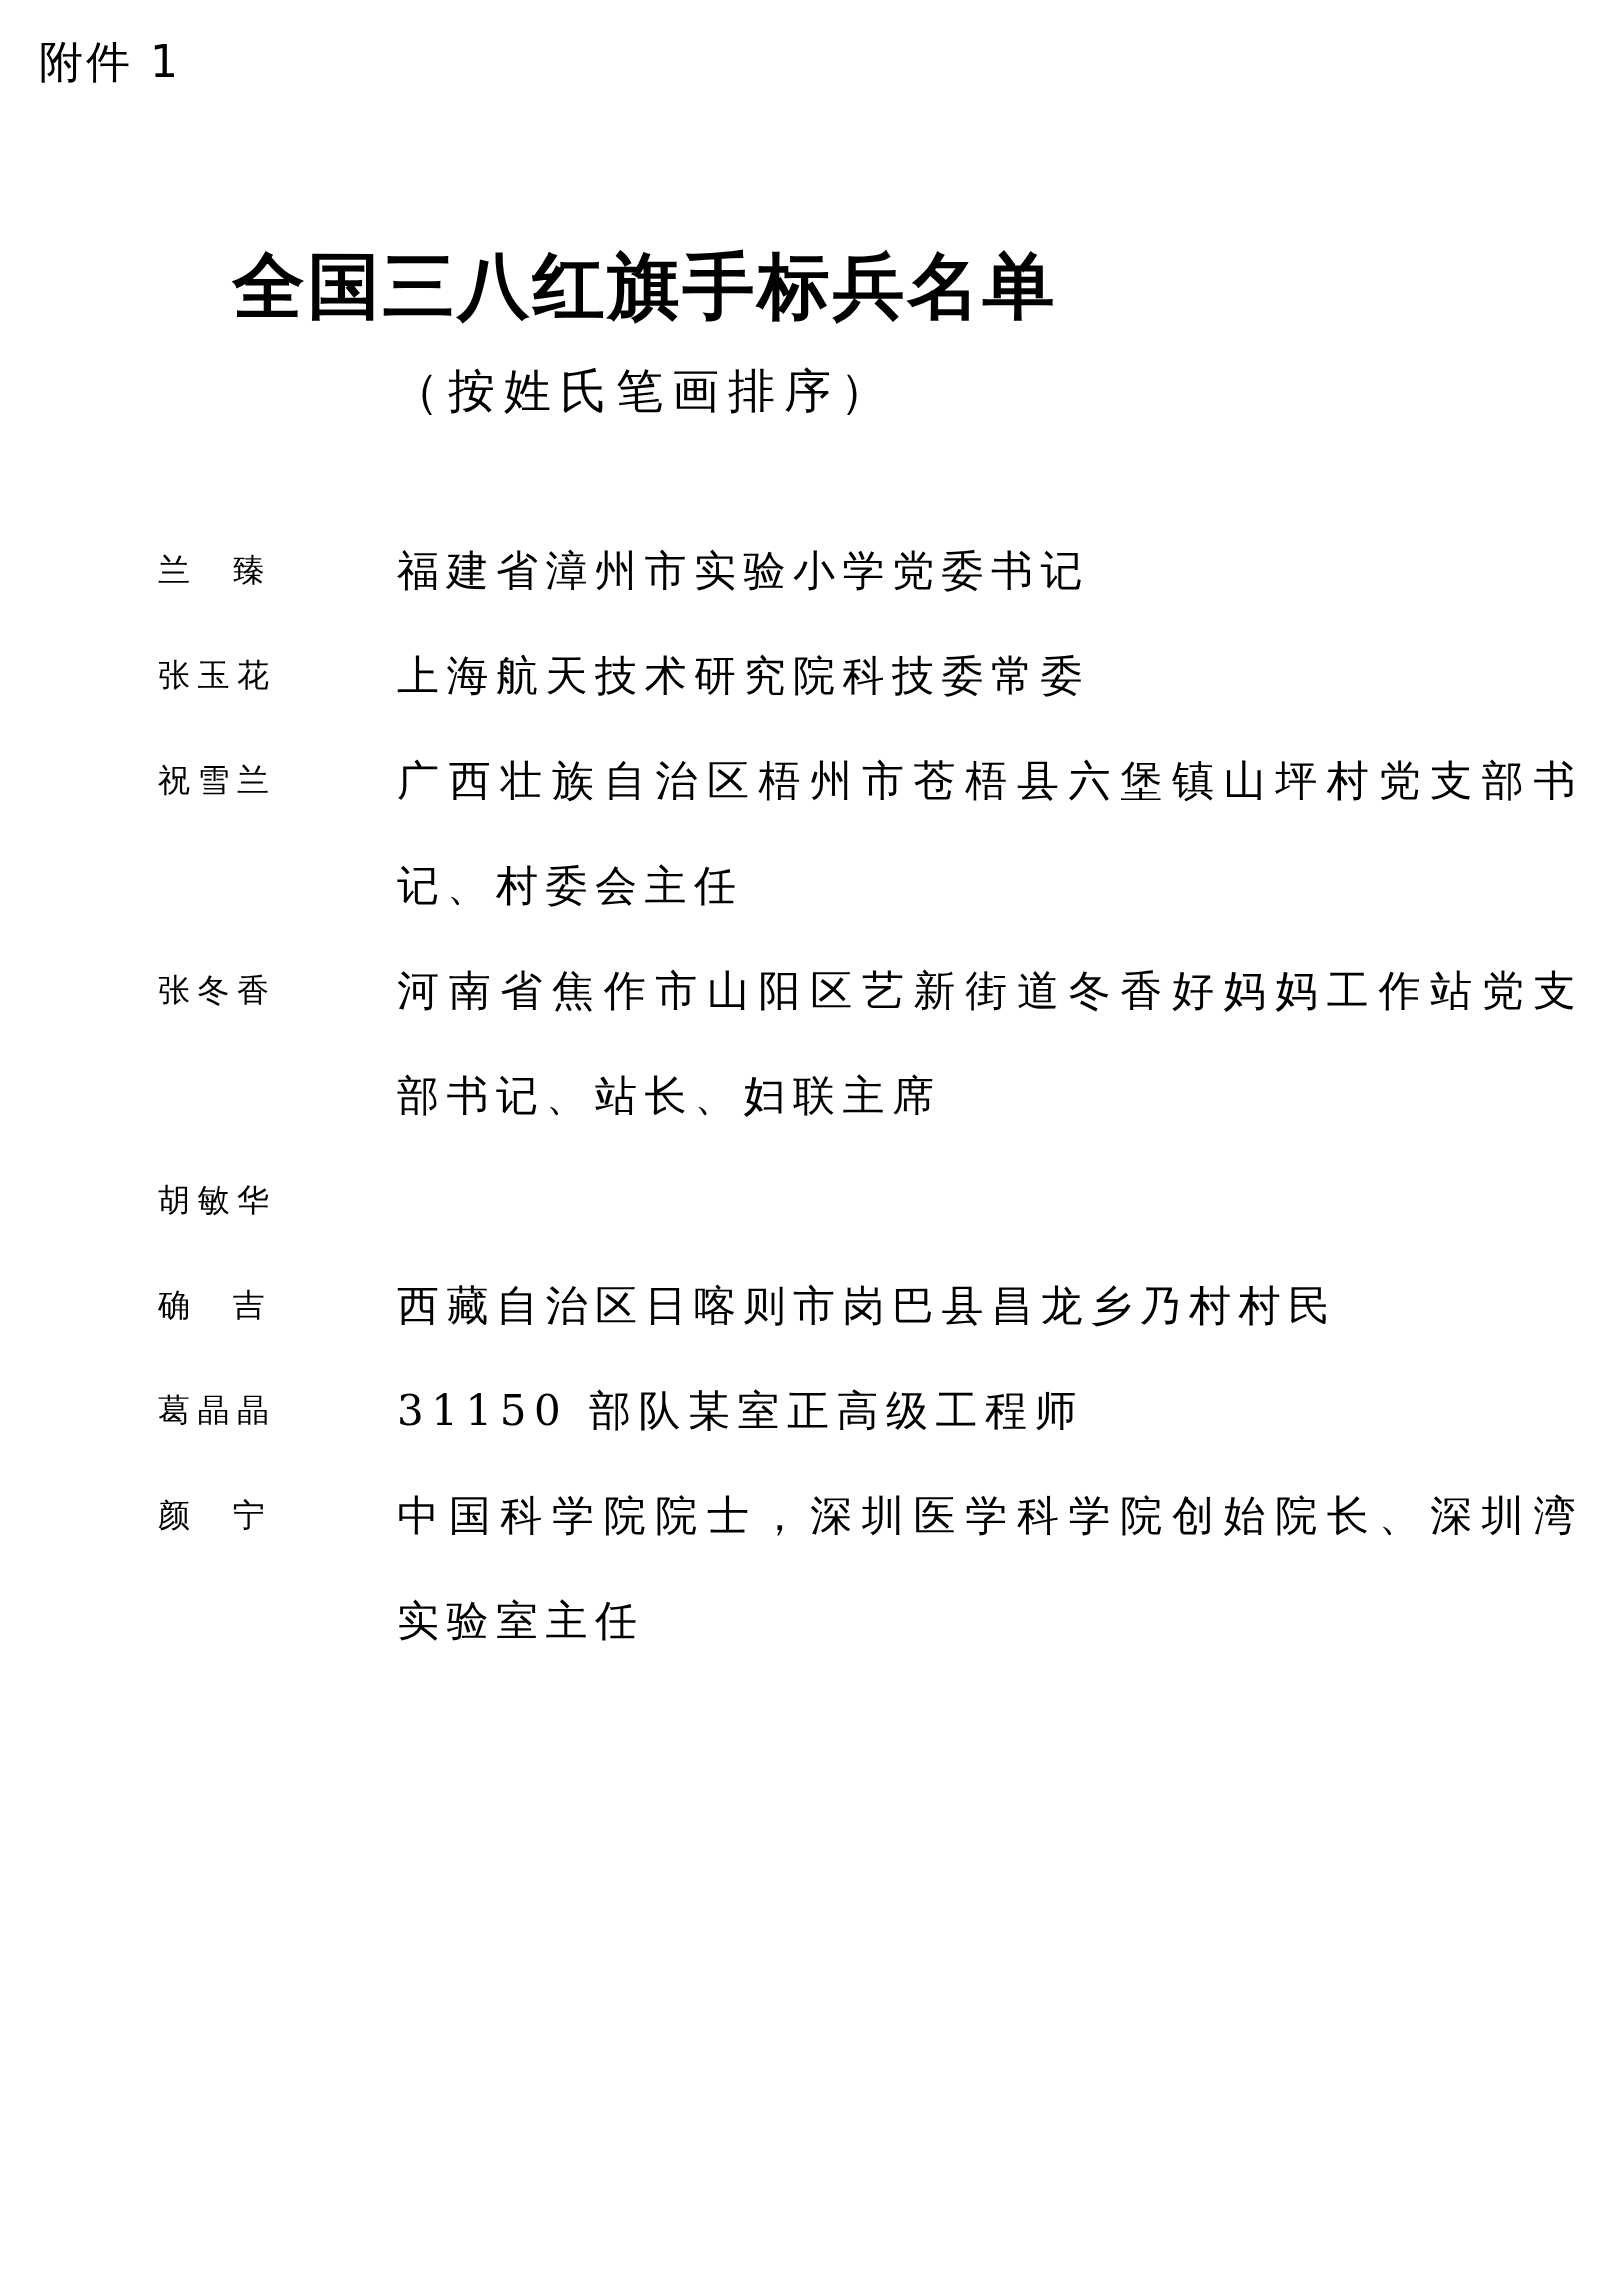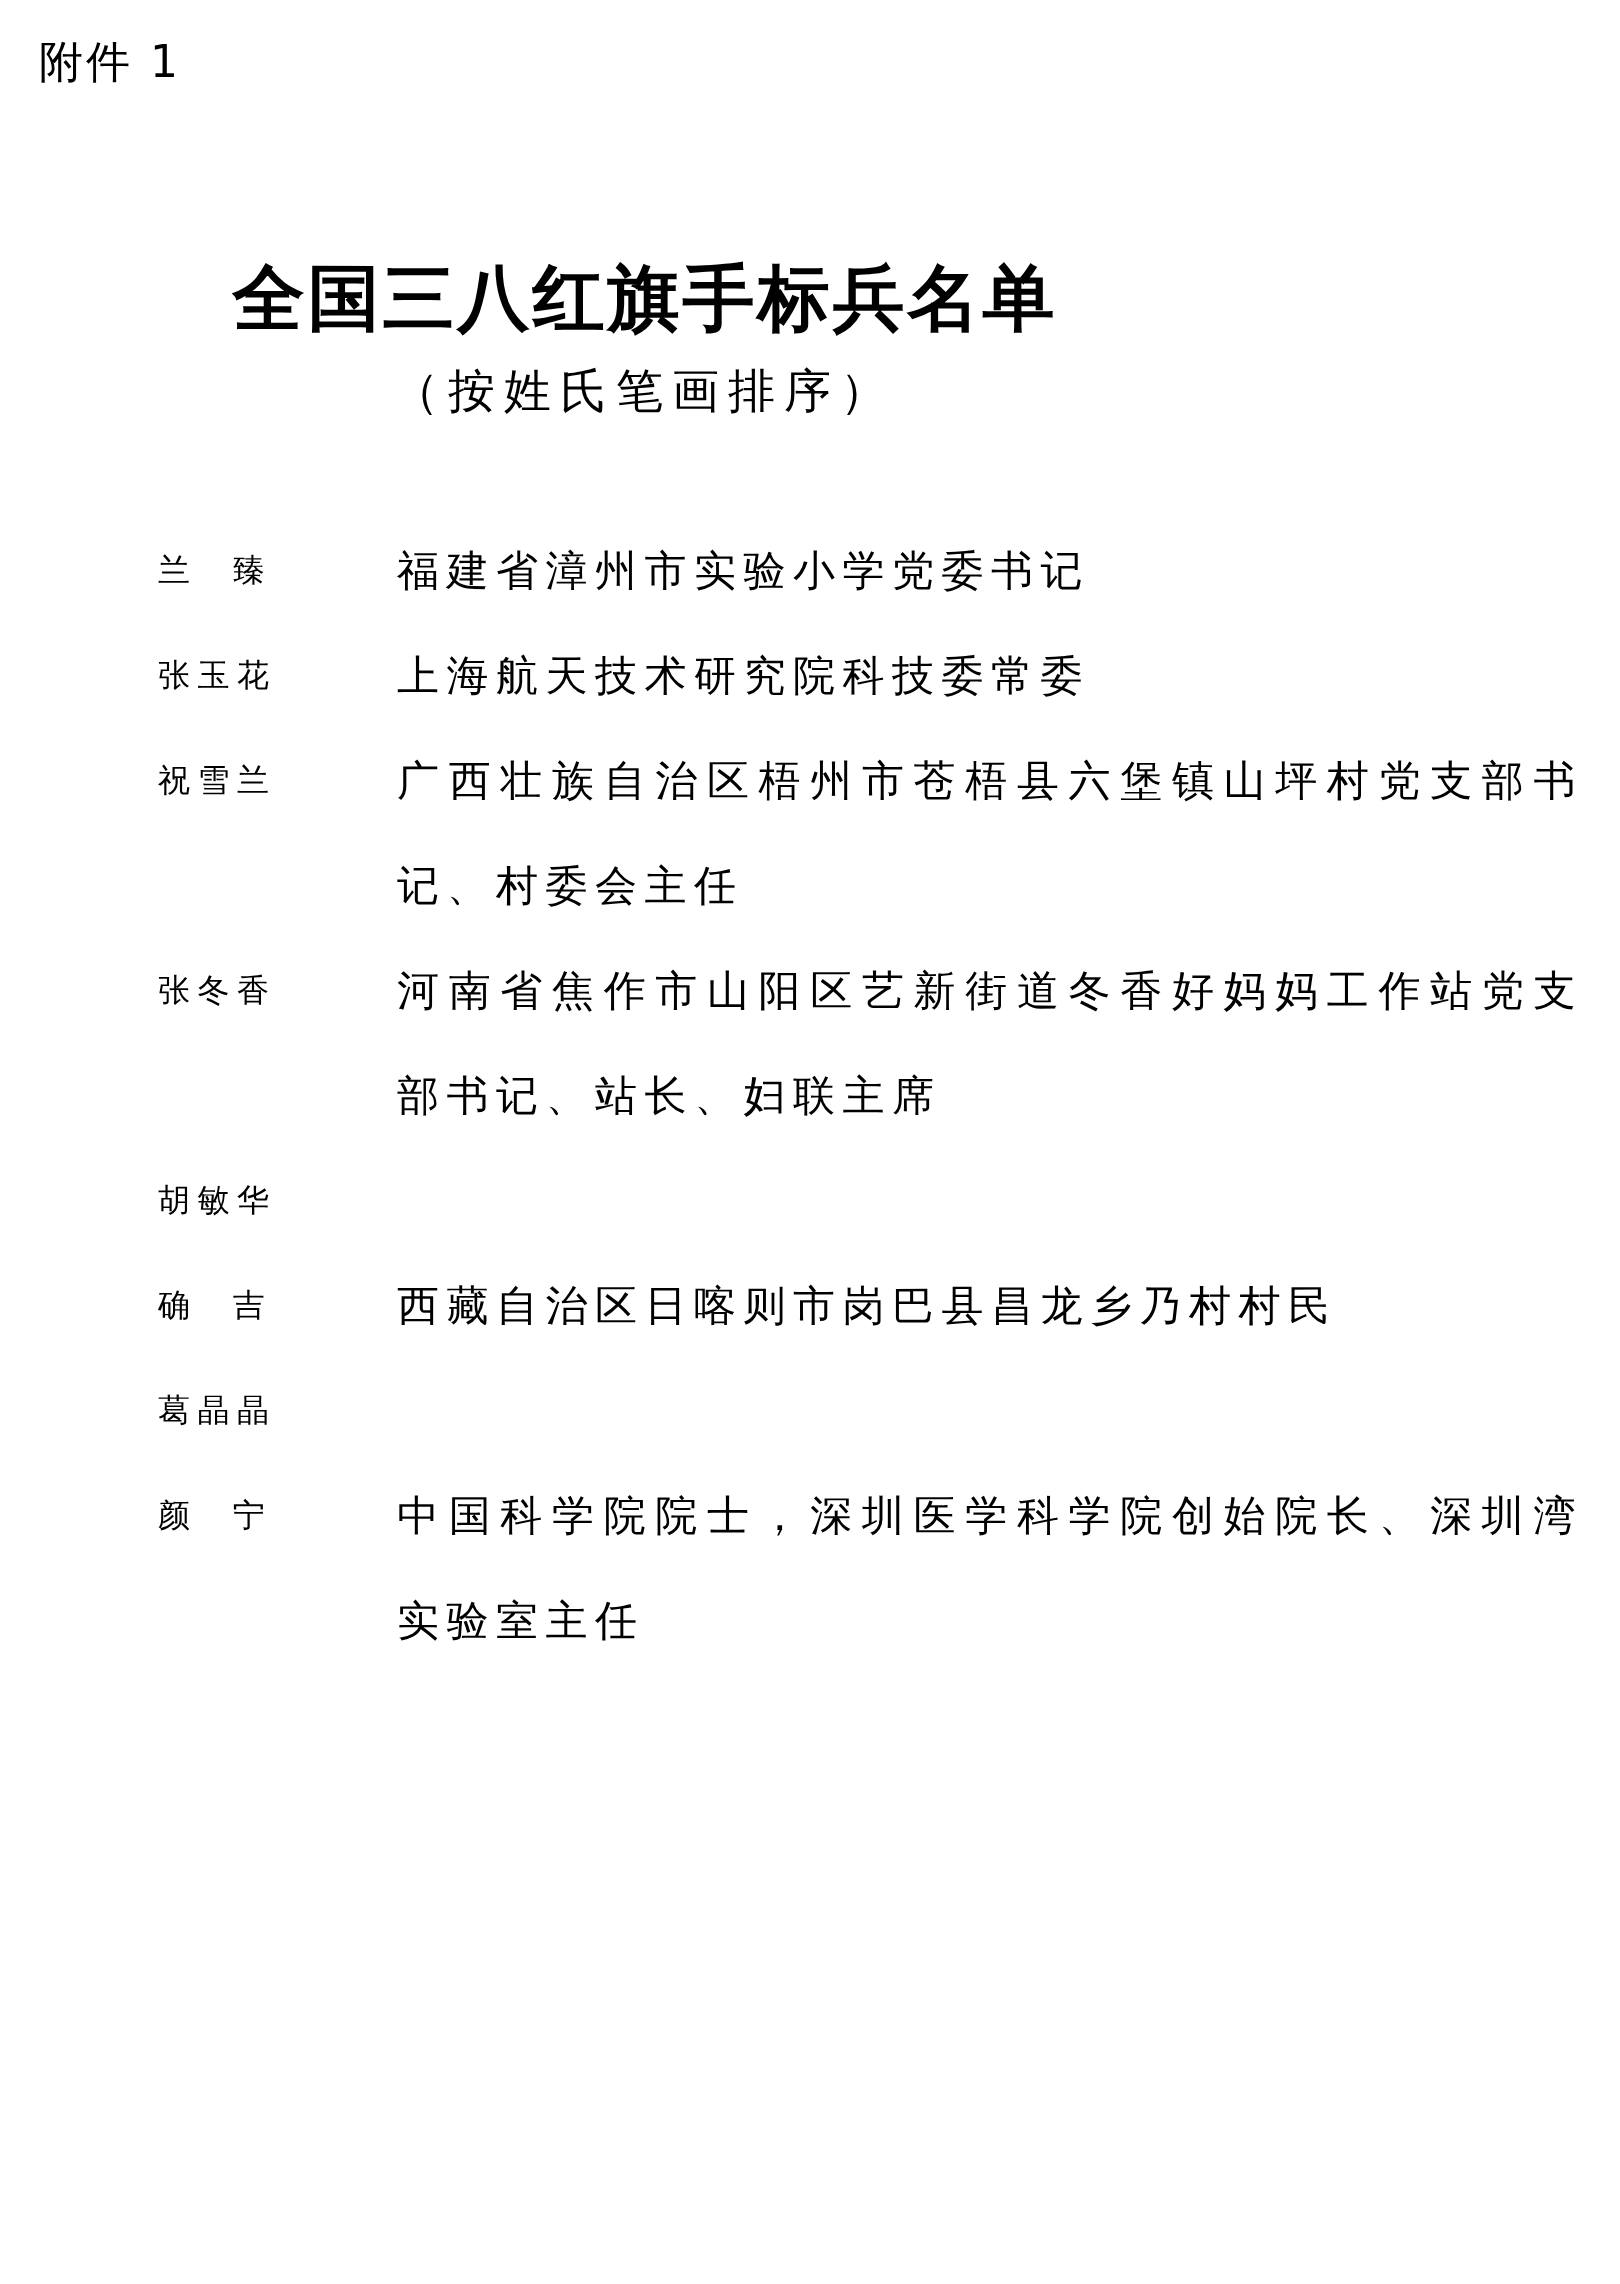--- a/index.html
+++ b/index.html
@@ -8,21 +8,21 @@
     font-family: "DejaVu Serif", "Liberation Serif", serif;
     color: #000;
   }
   .attachment {
     position: absolute; left: 39px; top: 33px;
     font-family: "DejaVu Sans", "Liberation Sans", sans-serif;
     font-weight: normal; font-size: 44px; letter-spacing: 3px;
   }
   .title {
     position: absolute; left: 0; width: 1290px; top: 239px; text-align: center;
-    font-weight: bold; font-size: 72px; letter-spacing: 3px; margin-top: 12px;
+    font-weight: bold; font-size: 72px; letter-spacing: 3px;
   }
   .subtitle {
     position: absolute; left: 0; width: 1288px; top: 360px; text-align: center;
     font-size: 47px; letter-spacing: 9px;
   }
   .list { position: absolute; left: 158px; top: 518px; width: 1426px; }
   .entry { display: flex; }
   .name {
     width: 239px; flex: none; font-size: 32px; line-height: 105px;
     letter-spacing: 7.5px; white-space: pre;
@@ -58,19 +58,20 @@
   </div>
   <div class="entry">
     <div class="name">胡敏华</div>
   </div>
   <div class="entry">
     <div class="name">确  吉</div>
     <div class="desc">西藏自治区日喀则市岗巴县昌龙乡乃村村民</div>
   </div>
   <div class="entry">
     <div class="name">葛晶晶</div>
+    <div class="desc">31150 部队某室正高级工程师</div>
   </div>
   <div class="entry">
     <div class="name">颜  宁</div>
     <div class="desc">中国科学院院士，深圳医学科学院创始院长、深圳湾实验室主任</div>
   </div>
 </div>
 
 
 </body></html>

